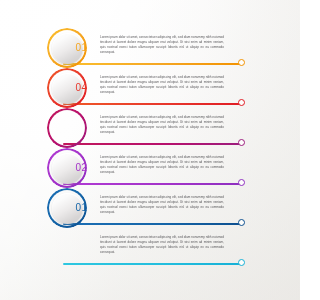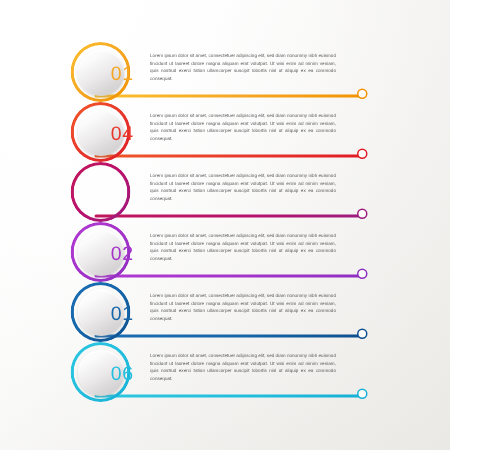--- a/index.html
+++ b/index.html
@@ -109,21 +109,21 @@
         #cfcdcd 100%);
     box-shadow:
       0 1px 2px rgba(120,120,120,0.30),
       inset 0 1px 1px rgba(255,255,255,0.95);
     display: flex;
     align-items: center;
     justify-content: center;
   }
   .num {
     font-family: "Liberation Sans", sans-serif;
-    font-size: 13px;
+    font-size: 10px;
     font-weight: 400;
     letter-spacing: 0.4px;
     line-height: 1;
     user-select: none;
     margin-left: 29px;
   }
 
   
   .copy {
     position: absolute;
@@ -192,22 +192,16 @@
           <div class="ring" style="background: linear-gradient(135deg, rgb(28, 111, 181) 0%, rgb(21, 101, 168) 50%, rgb(13, 79, 143) 100%);"></div>
           <div class="disc">
             <span class="num" style="color: rgb(21, 101, 168);">01</span>
           </div>
         </div>
         <p class="copy">Lorem ipsum dolor sit amet, consectetuer adipiscing elit, sed diam nonummy nibh euismod tincidunt ut laoreet dolore magna aliquam erat volutpat. Ut wisi enim ad minim veniam, quis nostrud exerci tation ullamcorper suscipit lobortis nisl ut aliquip ex ea commodo consequat.</p>
       </div>
       <div class="row" style="top: 226px;">
         <div class="line" style="background: linear-gradient(90deg, rgb(46, 199, 224) 0%, rgb(35, 190, 222) 55%, rgb(22, 176, 214) 100%);"></div>
         <div class="endpoint" style="border-color: rgb(22, 176, 214);"></div>
-        <div class="badge">
-          <div class="ring" style="background: linear-gradient(135deg, rgb(46, 199, 224) 0%, rgb(35, 190, 222) 50%, rgb(22, 176, 214) 100%);"></div>
-          <div class="disc">
-            <span class="num" style="color: rgb(35, 190, 222);">06</span>
-          </div>
-        </div>
         <p class="copy">Lorem ipsum dolor sit amet, consectetuer adipiscing elit, sed diam nonummy nibh euismod tincidunt ut laoreet dolore magna aliquam erat volutpat. Ut wisi enim ad minim veniam, quis nostrud exerci tation ullamcorper suscipit lobortis nisl ut aliquip ex ea commodo consequat.</p>
       </div>
     </div>
 </div>
 
 </body></html>

